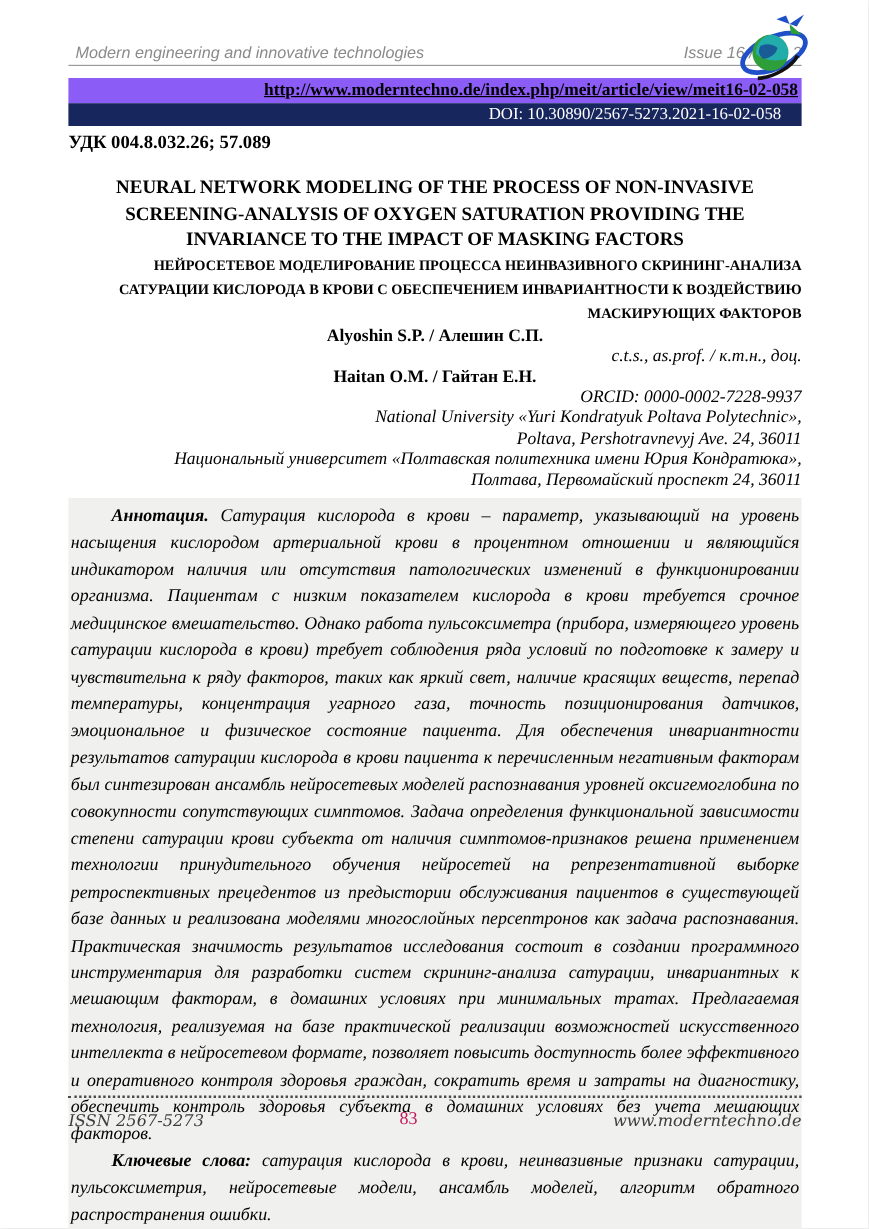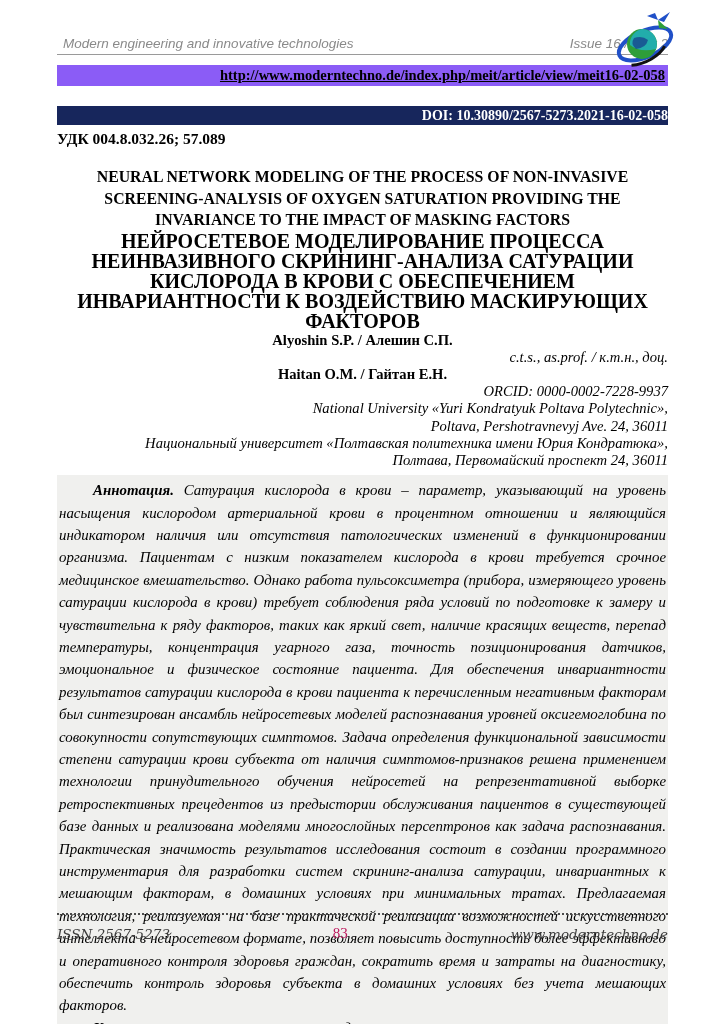--- a/index.html
+++ b/index.html
@@ -20,31 +20,31 @@
   }
   .logo { position:absolute; right:-10px; top:-28px; width:66px; height:62px; }
 
   .link-bar {
     margin-top:10px; background:#8b5cf6; height:21px; line-height:21px;
     text-align:right; padding-right:3px; font-size:14.5px; font-weight:bold;
   }
   .link-bar a { color:#000; text-decoration:underline; }
   .doi-bar {
     background:#17265c; height:19px; line-height:19px; text-align:right;
-    padding-right:0; font-size:14px; font-weight:bold; color:#ffffff;margin-top:20px;
+    padding-right:17px; font-size:14px; font-weight:normal; color:#ffffff;
   }
 
   .udc { margin-top:5px; font-weight:bold; font-size:15.5px; }
 
   .title-en {
     text-align:center; font-weight:bold; font-size:15.8px; line-height:21.5px;
     margin-top:18px;
   }
   .title-ru {
-    text-align:center; font-weight:bold; font-size:20px; line-height:20px;
+    text-align:right; font-weight:bold; font-size:12px; line-height:20px;
   }
 
   .authors { text-align:right; font-size:14.6px; line-height:17.2px; margin-top:1px; }
   .authors .b { font-weight:bold;text-align:center; }
   .authors .i { font-style:italic; }
 
   .abstract {
     margin-top:6px; background:#f0f0ee; padding:4px 2px 4px 2px;
     font-style:italic; font-size:14.9px; line-height:22.4px; text-align:justify;
   }

